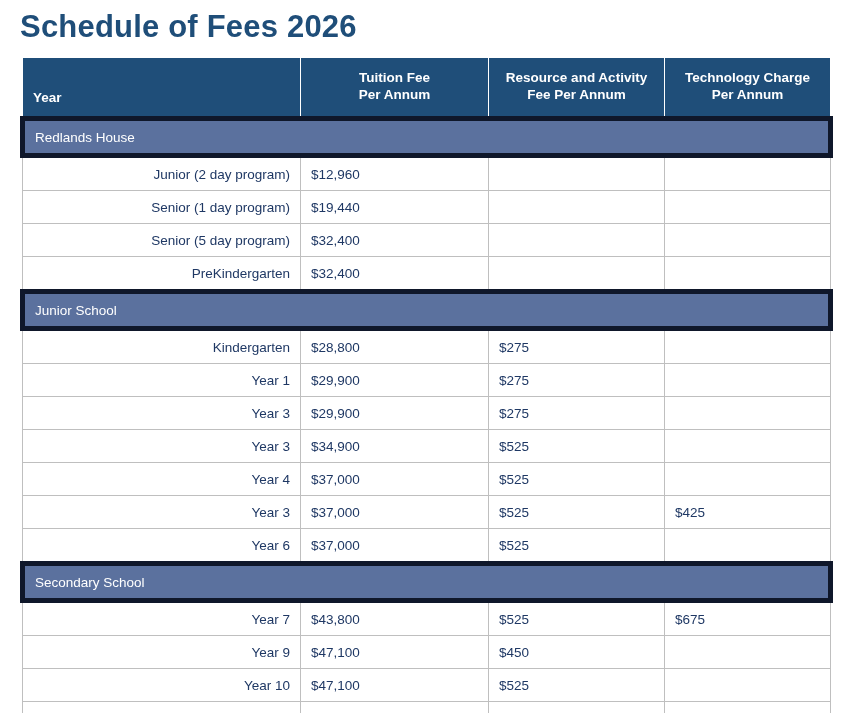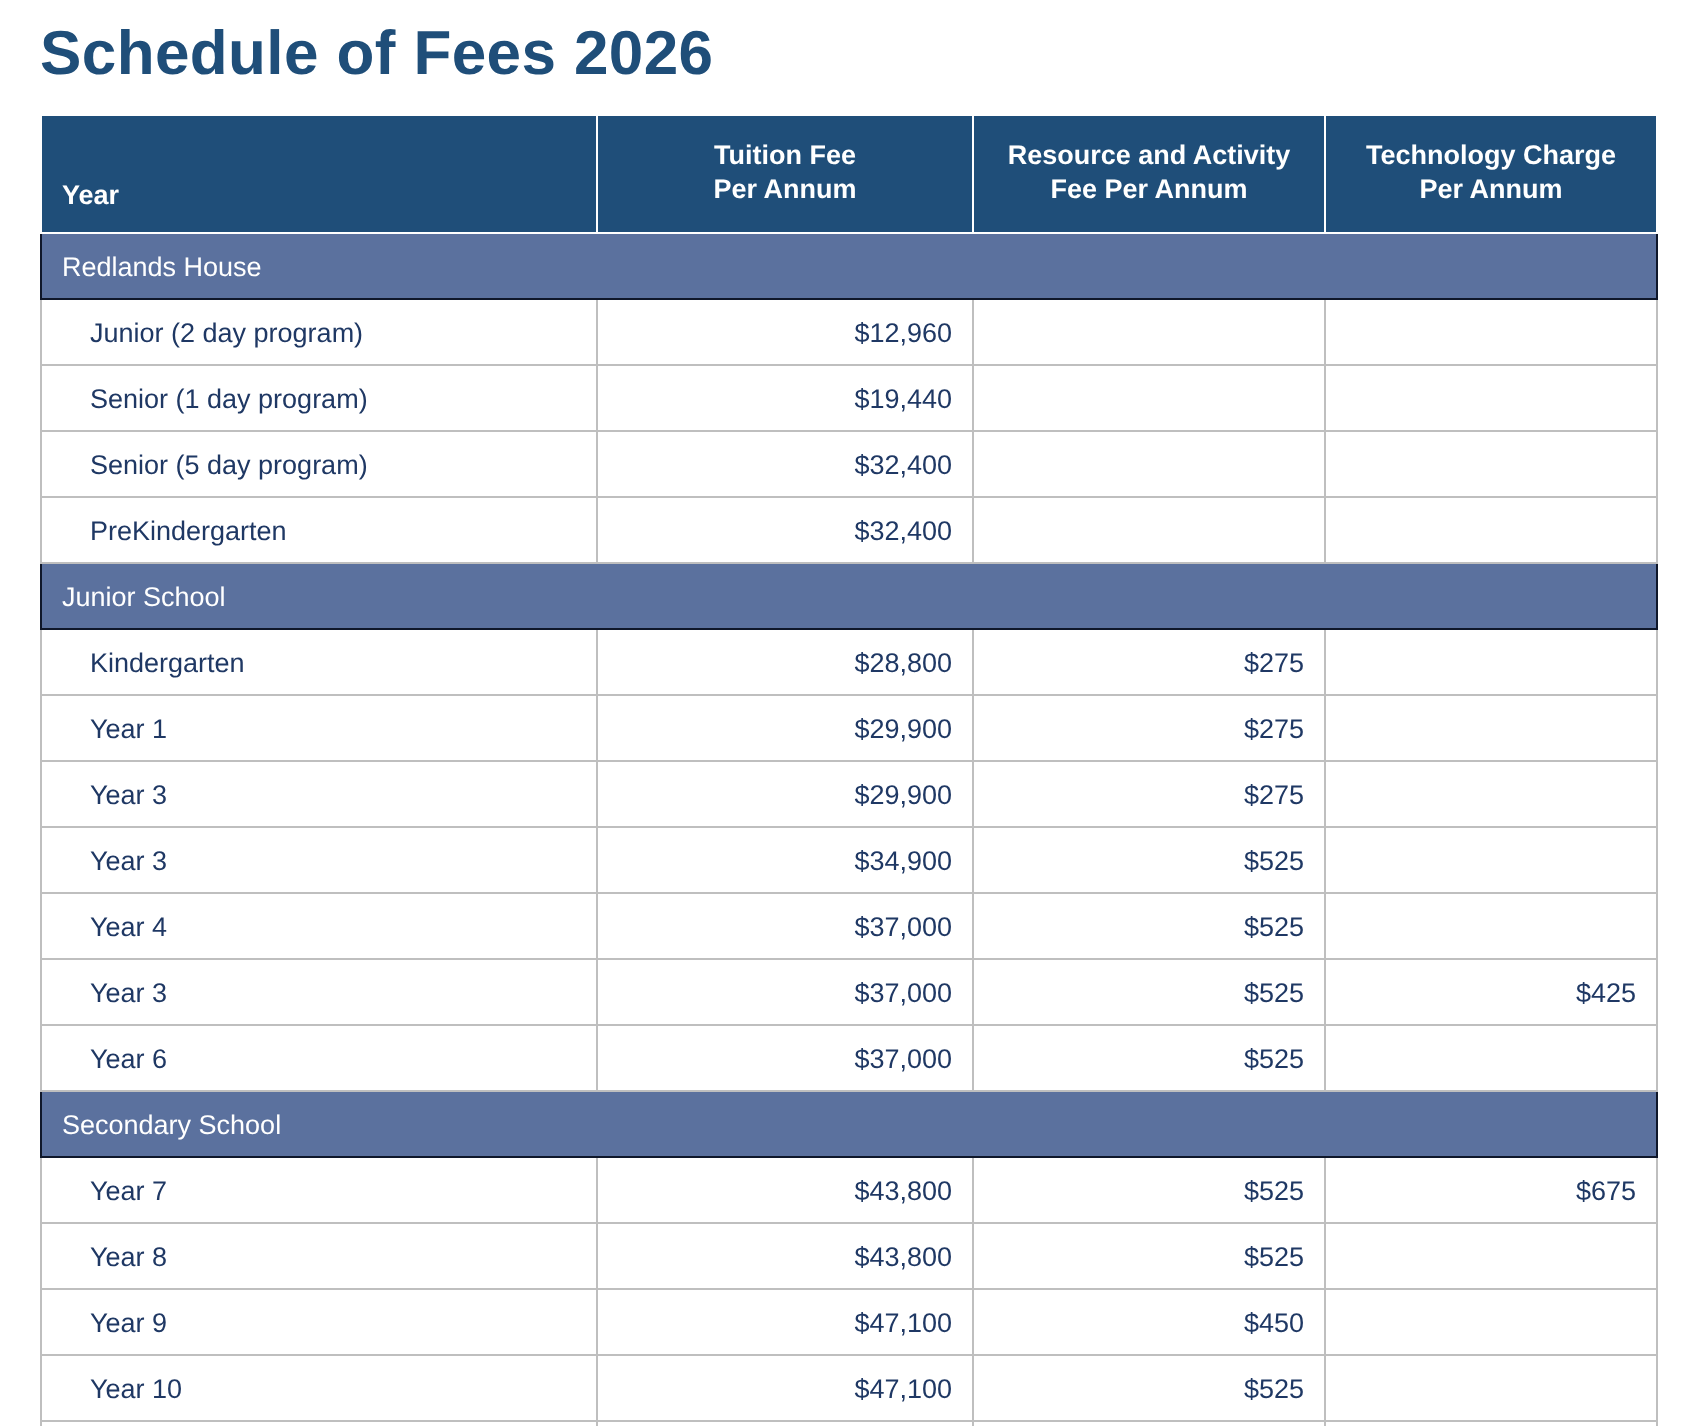--- a/index.html
+++ b/index.html
@@ -61,36 +61,36 @@
   thead th.ctr {
     text-align: center;
     margin-top: 12px;
   }
   tr.section td {
     background: #5b719e;
     color: #ffffff;
     font-weight: normal;
     font-size: 13.5px;
     padding: 5px 10px;
-    border: 1px solid #0f172a;
+    border: 5px solid #0f172a;
     height: 22px;
   }
   tbody td {
     border: 1px solid #bfbfbf;
     padding: 5px 10px;
     height: 22px;
     color: #1f3864;
     background: #ffffff;
   }
   tbody td.label {
+    text-align: right;
+    padding-left: 24px;
+  }
+  tbody td.val {
     text-align: left;
-    padding-left: 24px;
-  }
-  tbody td.val {
-    text-align: right;
   }
 </style>
 </head>
 <body>
 
 <div class="page">
 
   <div class="page-title">Schedule of Fees 2026</div>
 
   <table class="fees">
@@ -199,26 +199,20 @@
       <tr class="section">
         <td colspan="4">Secondary School</td>
       </tr>
       <tr>
         <td class="label">Year 7</td>
         <td class="val">$43,800</td>
         <td class="val">$525</td>
         <td class="val">$675</td>
       </tr>
       <tr>
-        <td class="label">Year 8</td>
-        <td class="val">$43,800</td>
-        <td class="val">$525</td>
-        <td class="val"></td>
-      </tr>
-      <tr>
         <td class="label">Year 9</td>
         <td class="val">$47,100</td>
         <td class="val">$450</td>
         <td class="val"></td>
       </tr>
       <tr>
         <td class="label">Year 10</td>
         <td class="val">$47,100</td>
         <td class="val">$525</td>
         <td class="val"></td>

